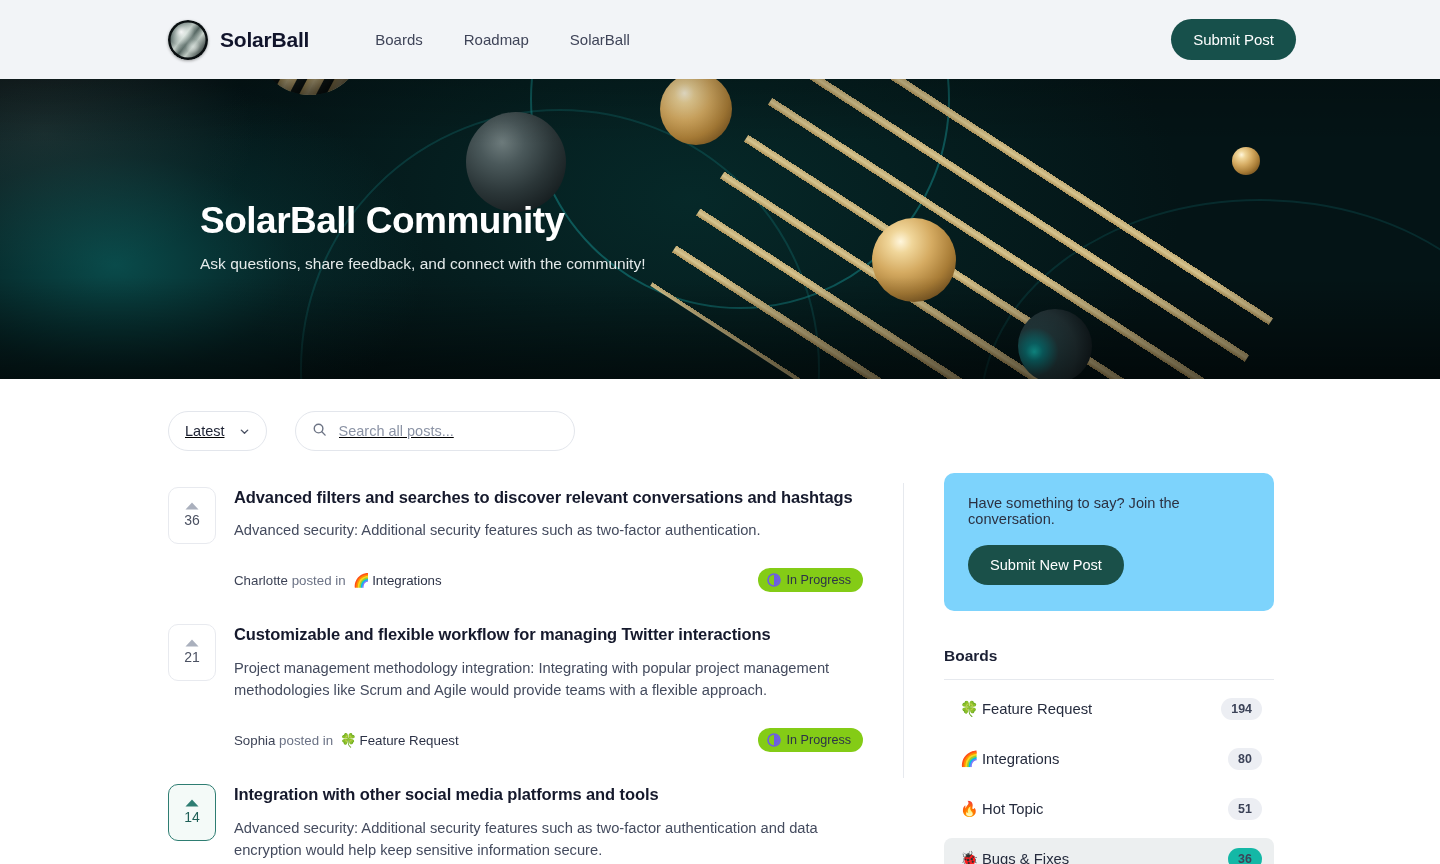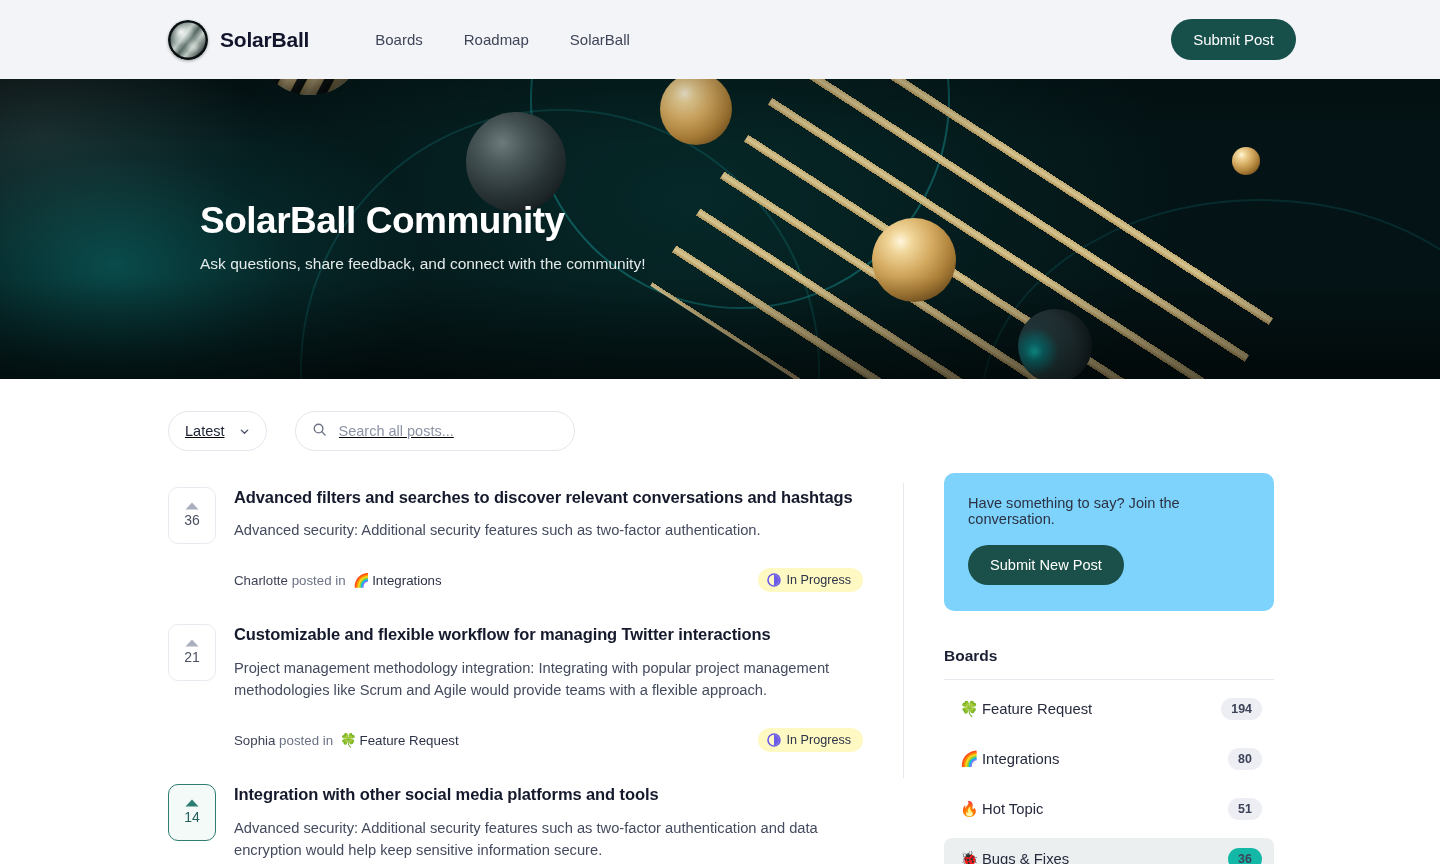--- a/index.html
+++ b/index.html
@@ -269,21 +269,21 @@
     color: #6b7285;
   }
   .meta-text .author { color: #3d4356; font-weight: 500; }
   .meta-text .board { color: #2c3246; }
   .meta-emoji { font-size: 13.5px; margin: 0 2px 0 4px; }
   .meta-spacer { flex: 1; }
   .badge {
     display: inline-flex;
     align-items: center;
     gap: 6px;
-    background: #fef9c3;
+    background: #84cc16;
     border-radius: 999px;
     padding: 5px 12px 5px 9px;
     font-size: 12.6px;
     color: #2d3348;
     text-align: center;
   }
   .badge .dot-icon { width: 14px; height: 14px; flex: none; display: block; }
 
   
   .cta-card {

